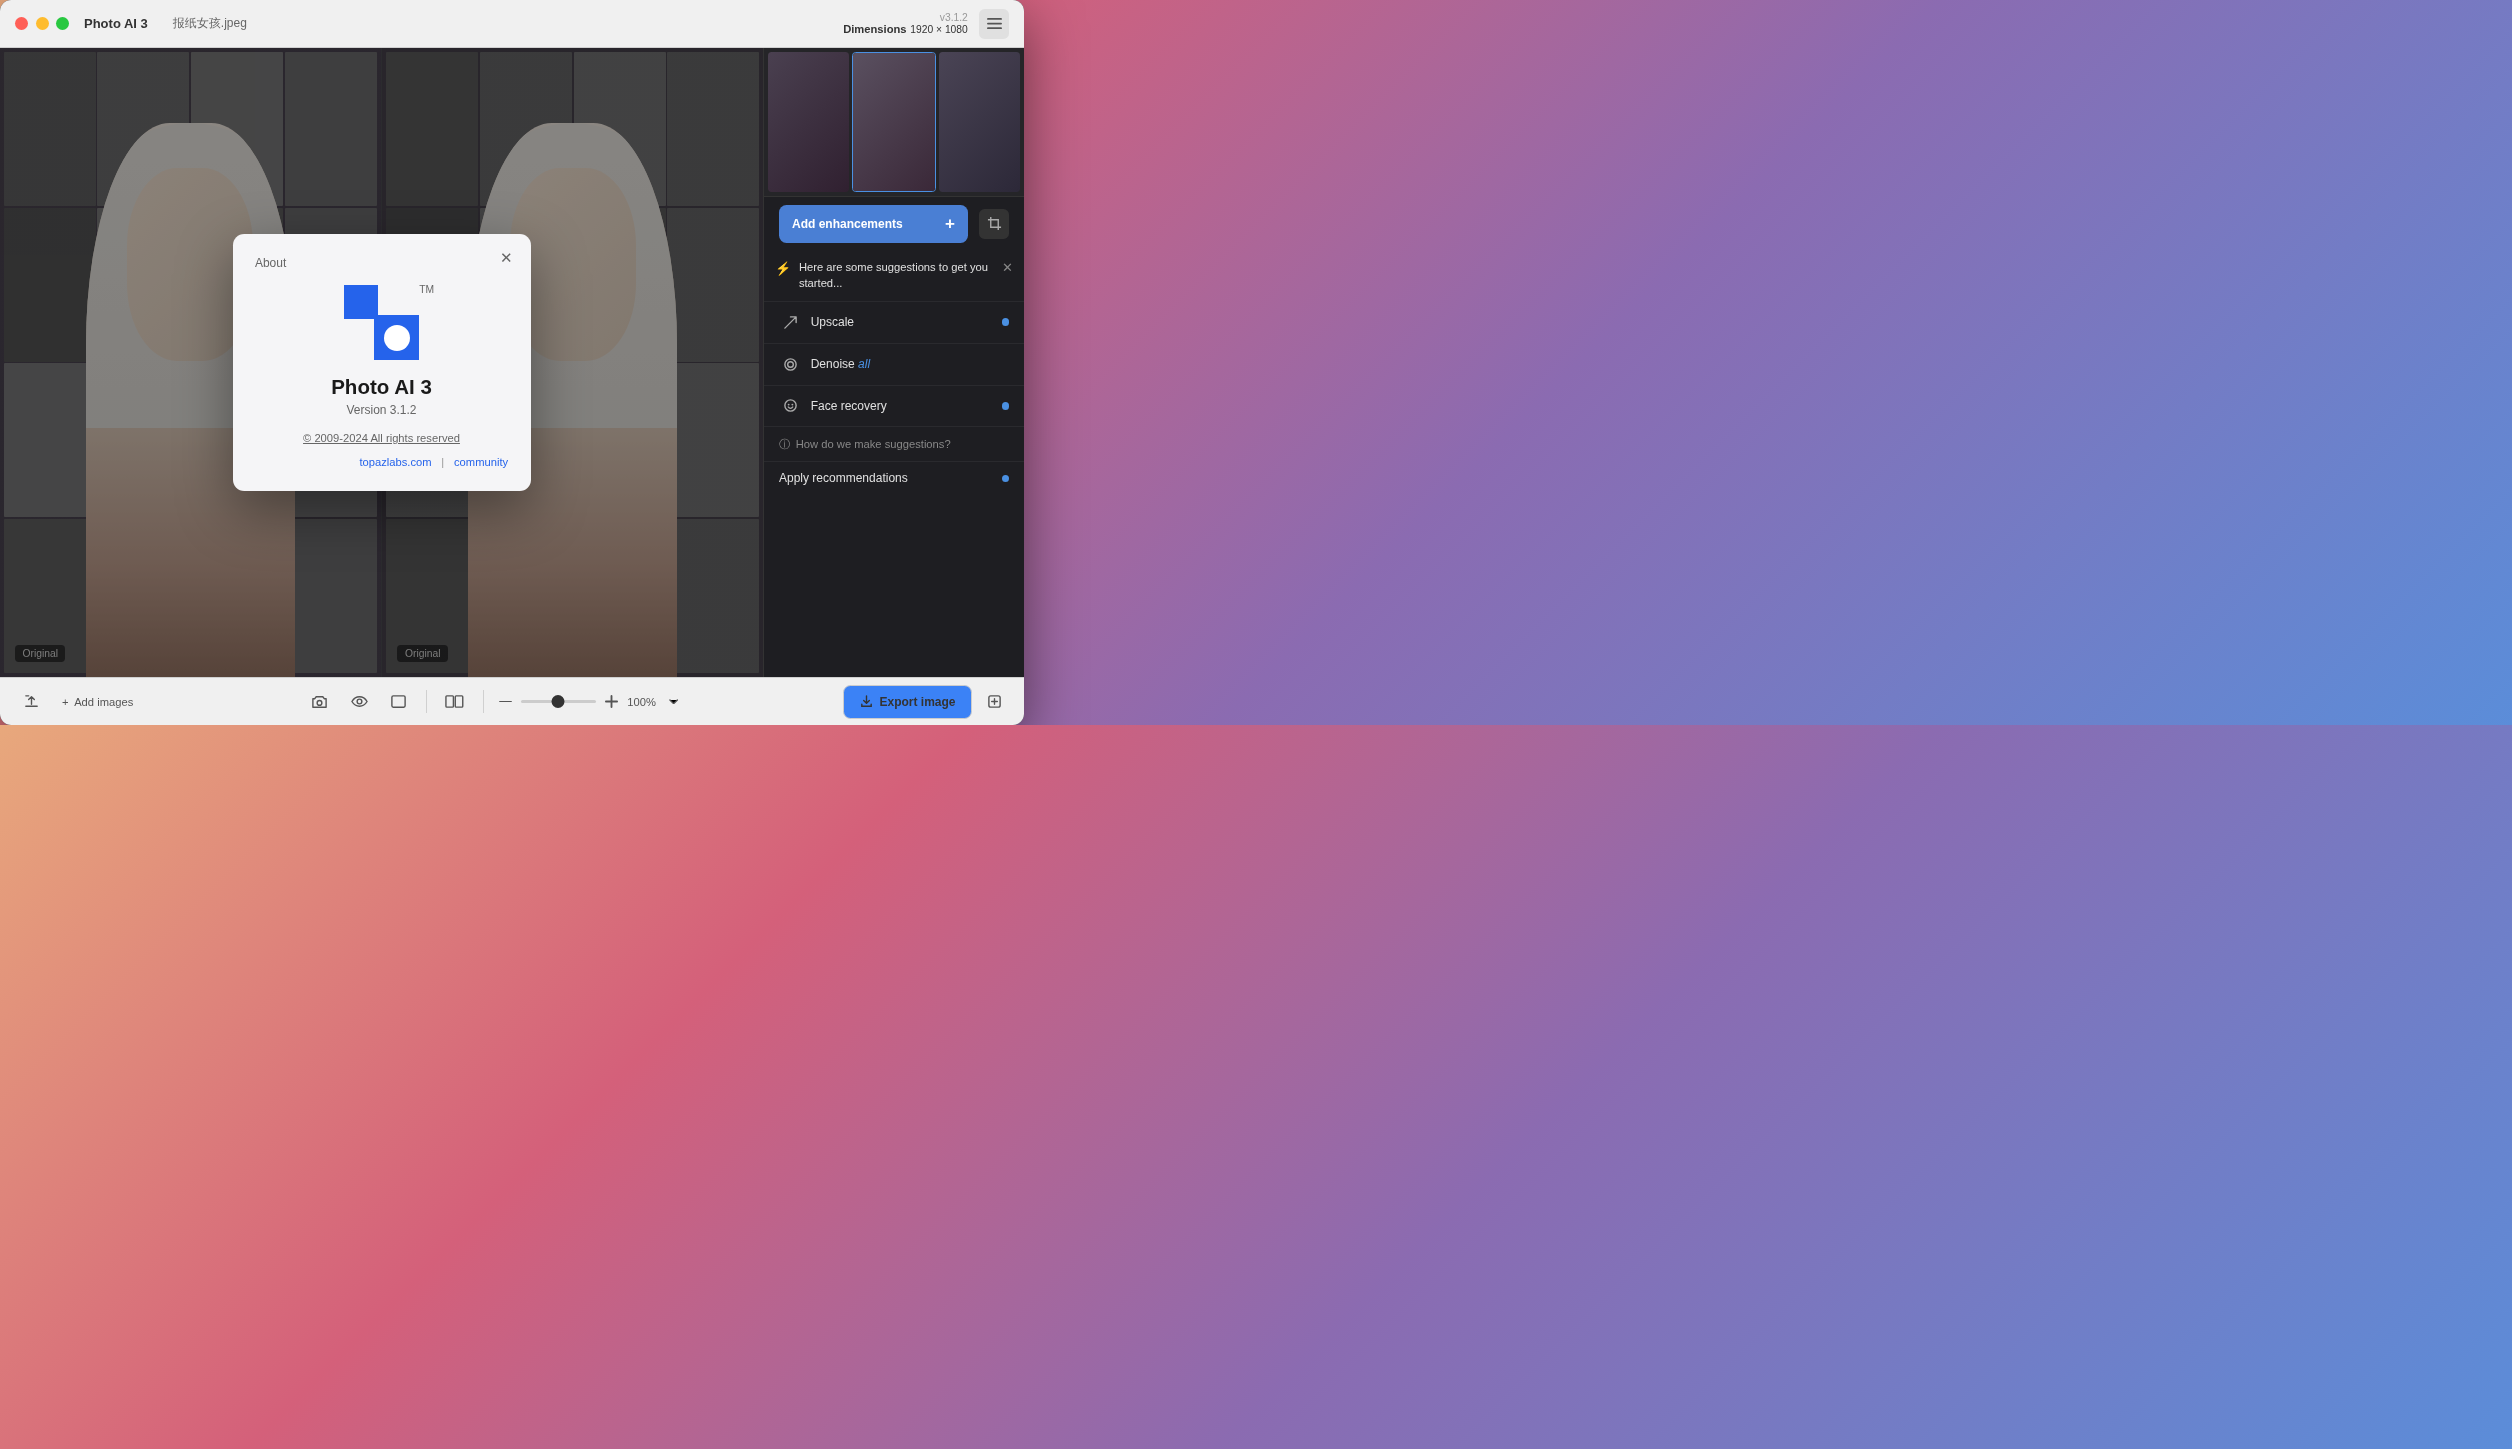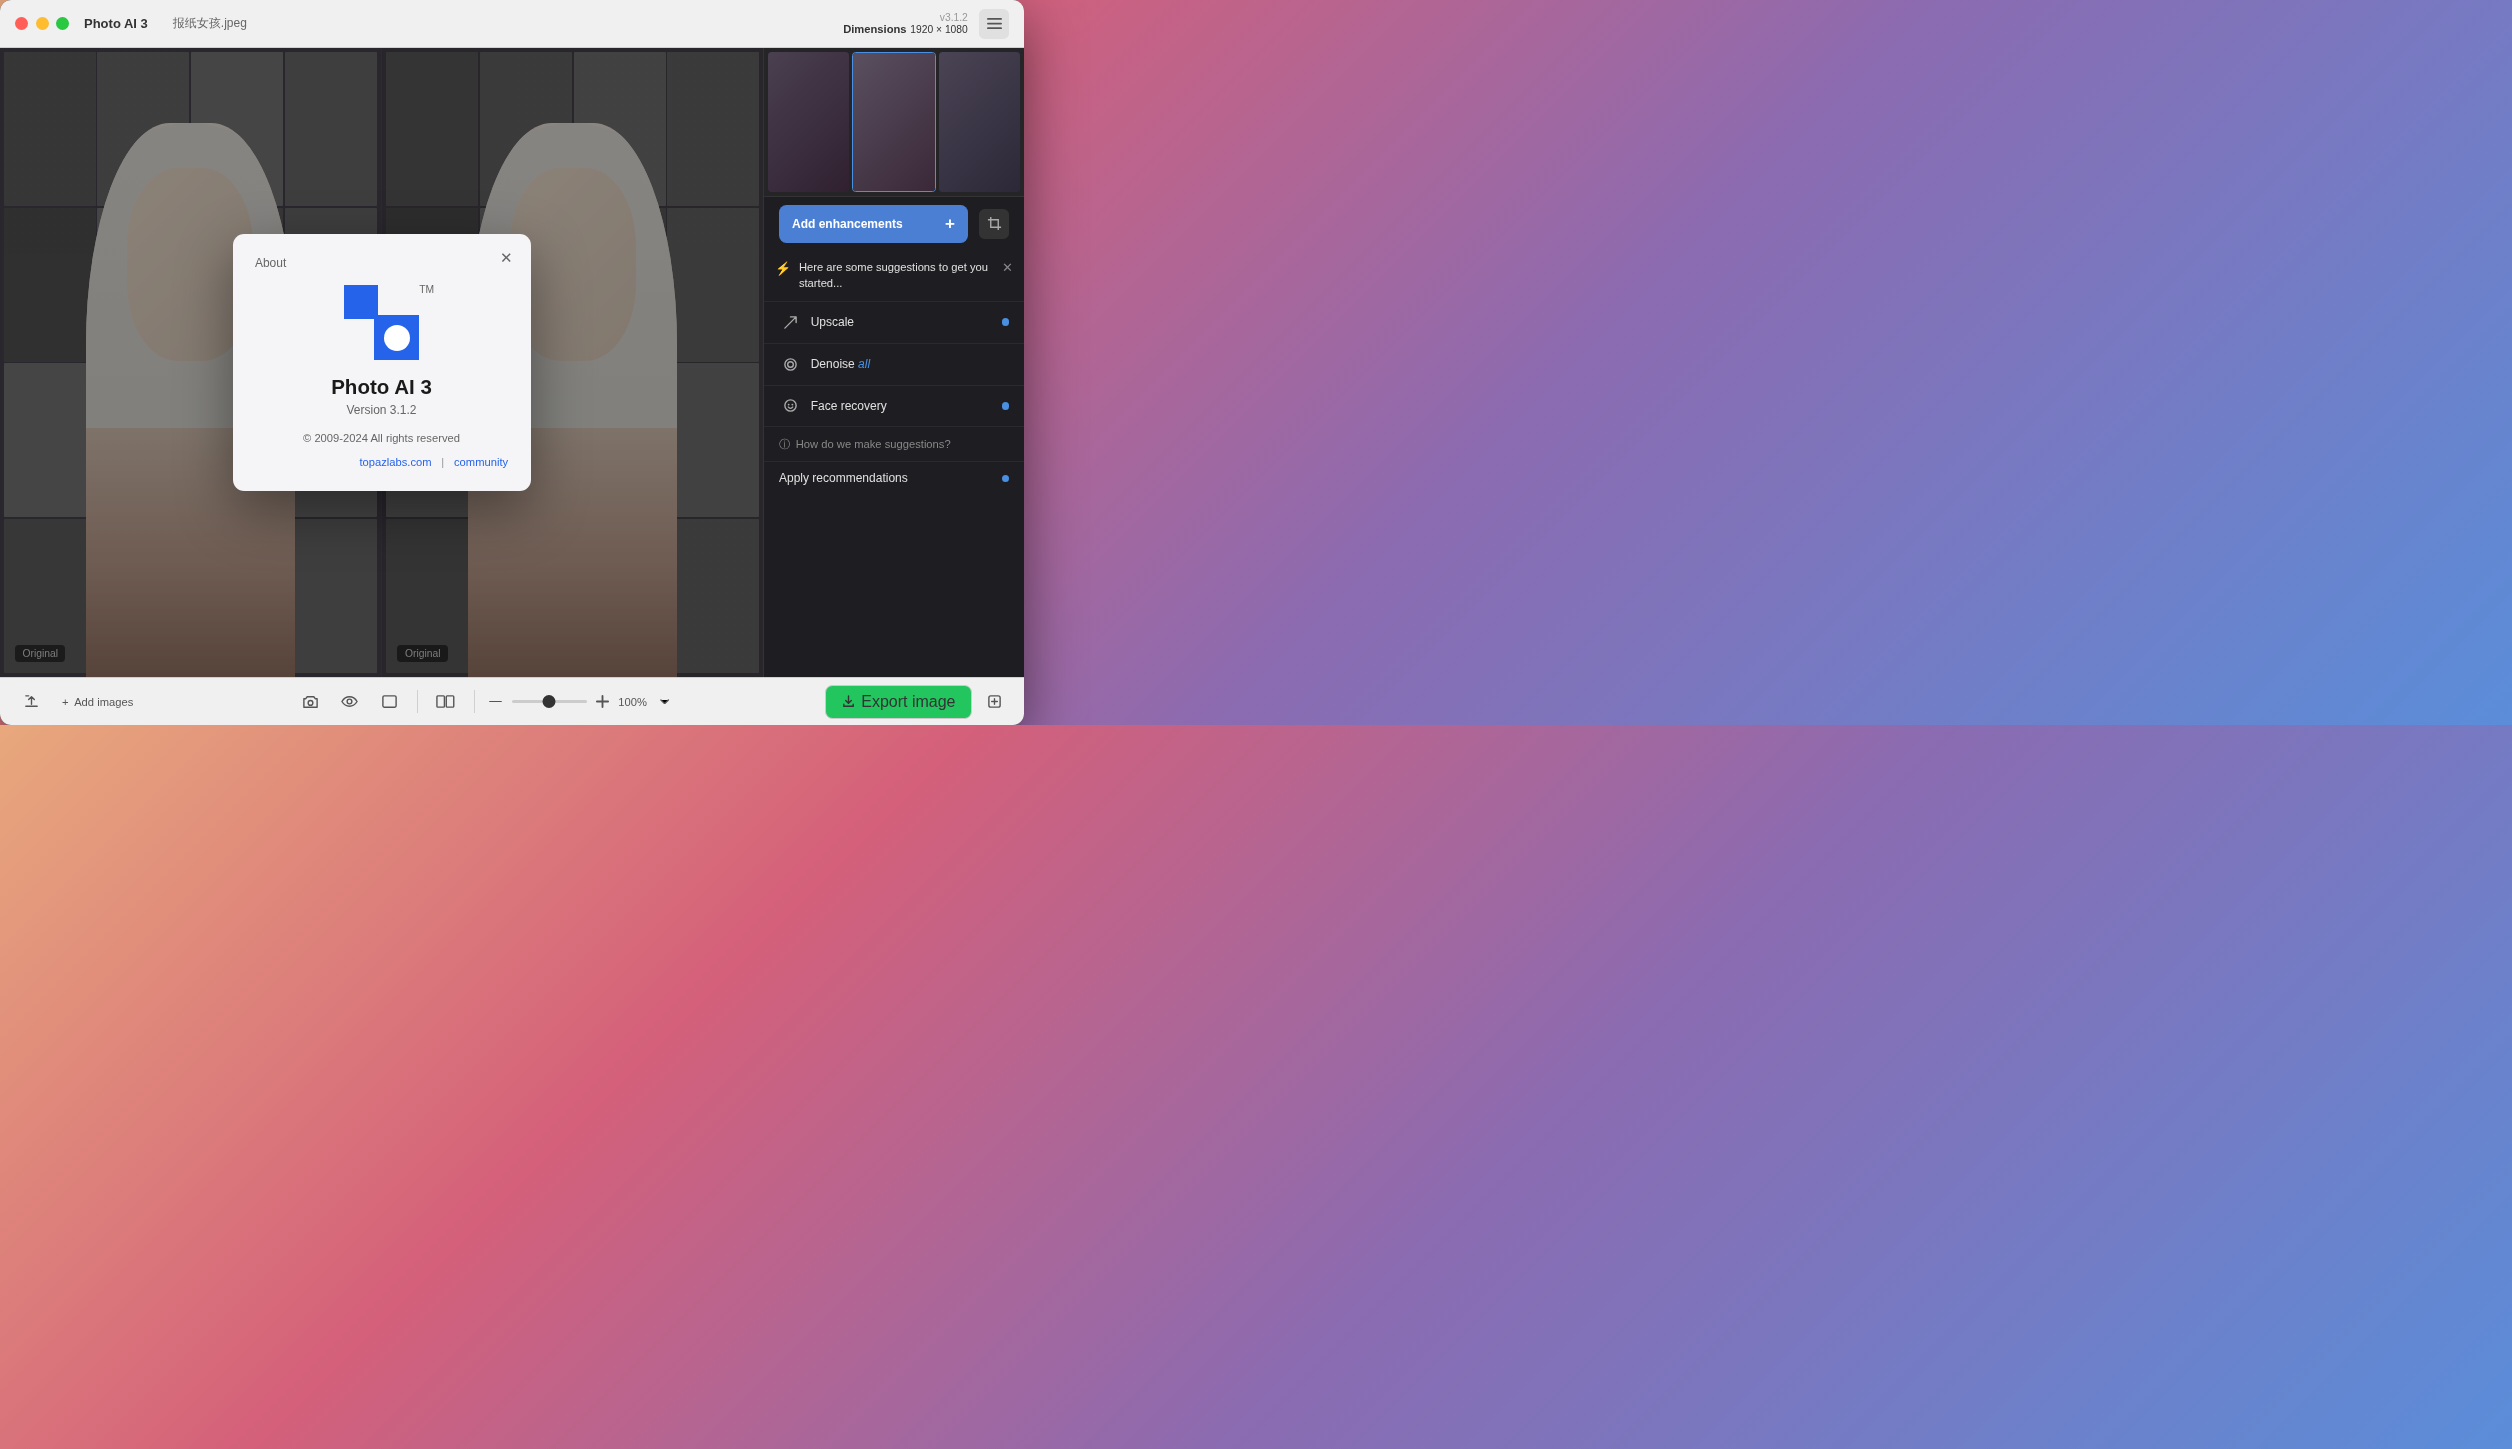--- a/index.html
+++ b/index.html
@@ -366,26 +366,26 @@
       background: #333;
       border-radius: 50%;
       position: absolute;
       top: -4.7px;
       left: 50%;
       transform: translateX(-50%);
       cursor: pointer;
     }
     .export-btn {
       height: 34px;
-      background: #22c55e;
+      background: #3b82f6;
       border: 0.9px solid #ccc;
       border-radius: 7.5px;
       padding: 0 15px;
-      font-size: 16px;
-      font-weight: 400;
+      font-size: 12px;
+      font-weight: 700;
       color: #333;
       cursor: pointer;
       display: flex;
       align-items: center;
       gap: 5.6px;
     }
     .divider-v {
       width: 0.9px;
       height: 22.4px;
       background: #d0d0d0;
@@ -486,20 +486,21 @@
       font-size: 12px;
       color: #666;
       text-align: center;
       margin-bottom: 15px;
     }
     .modal-copyright {
       font-size: 11.2px;
       color: #666;
       text-align: center;
       margin-bottom: 7.5px;
+      text-decoration: underline;
     }
     .modal-links {
       text-align: right;
     }
     .modal-link {
       color: #2563eb;
       font-size: 11.2px;
       text-decoration: none;
       cursor: pointer;
     }

